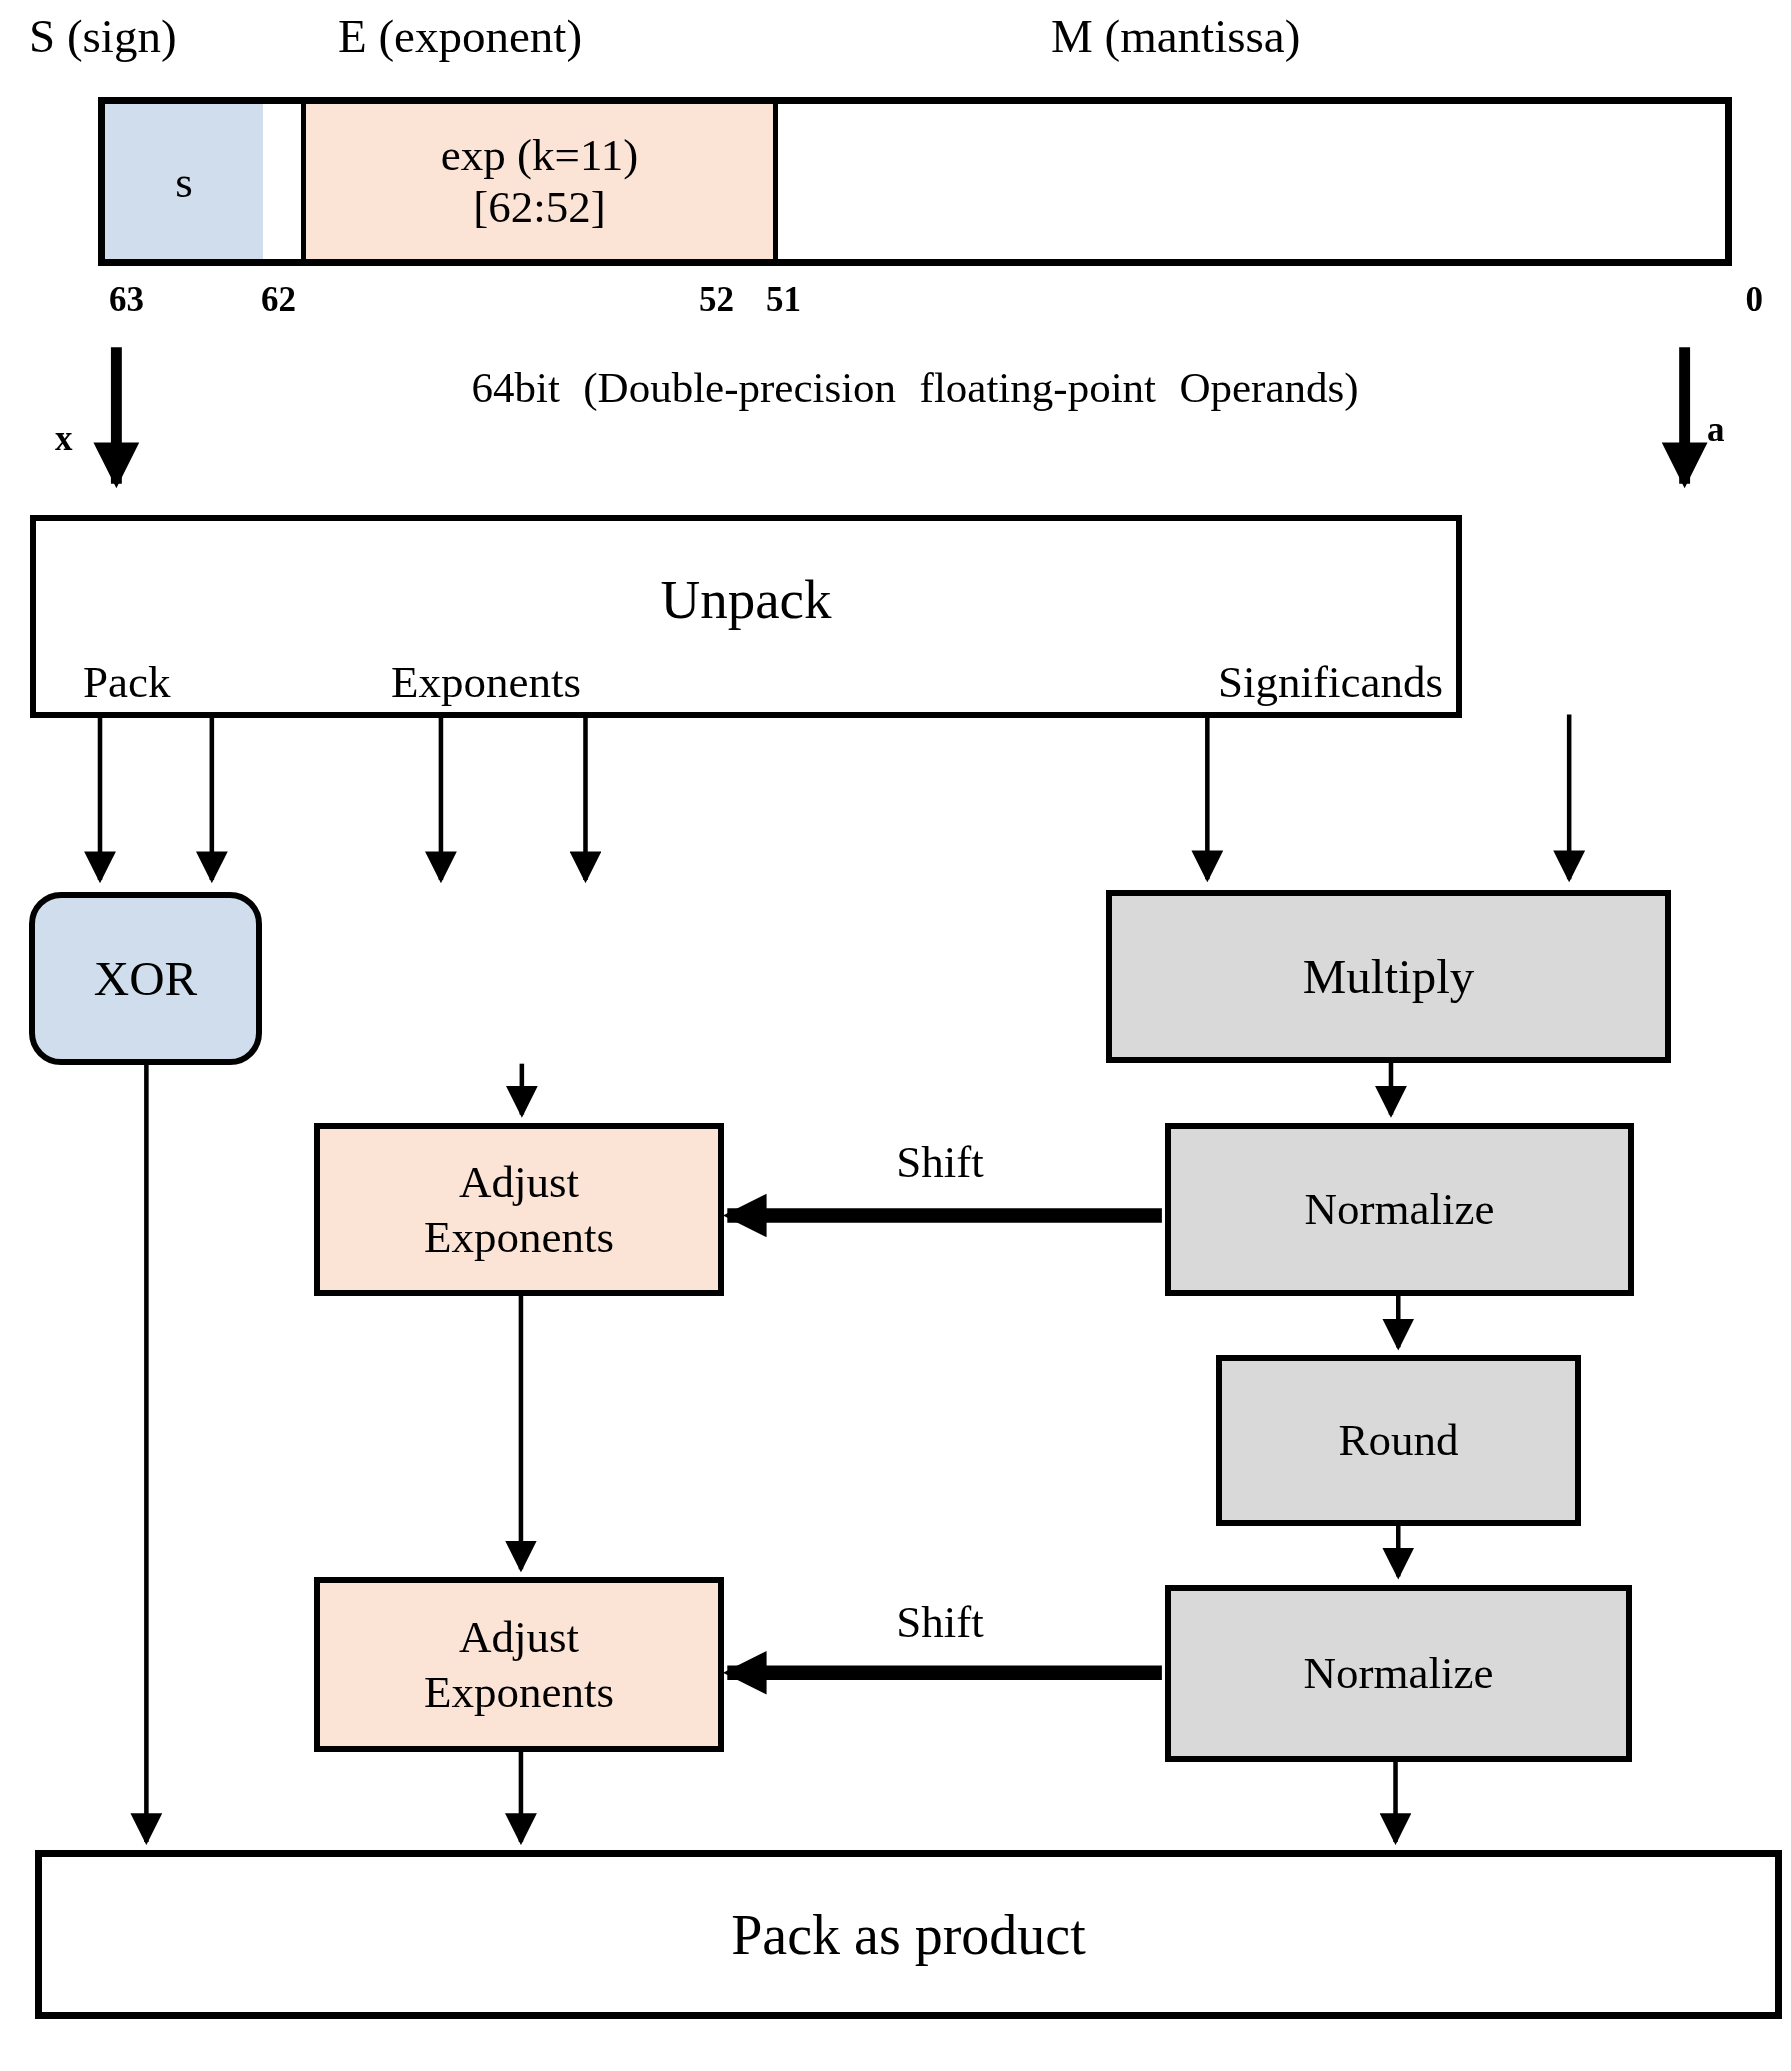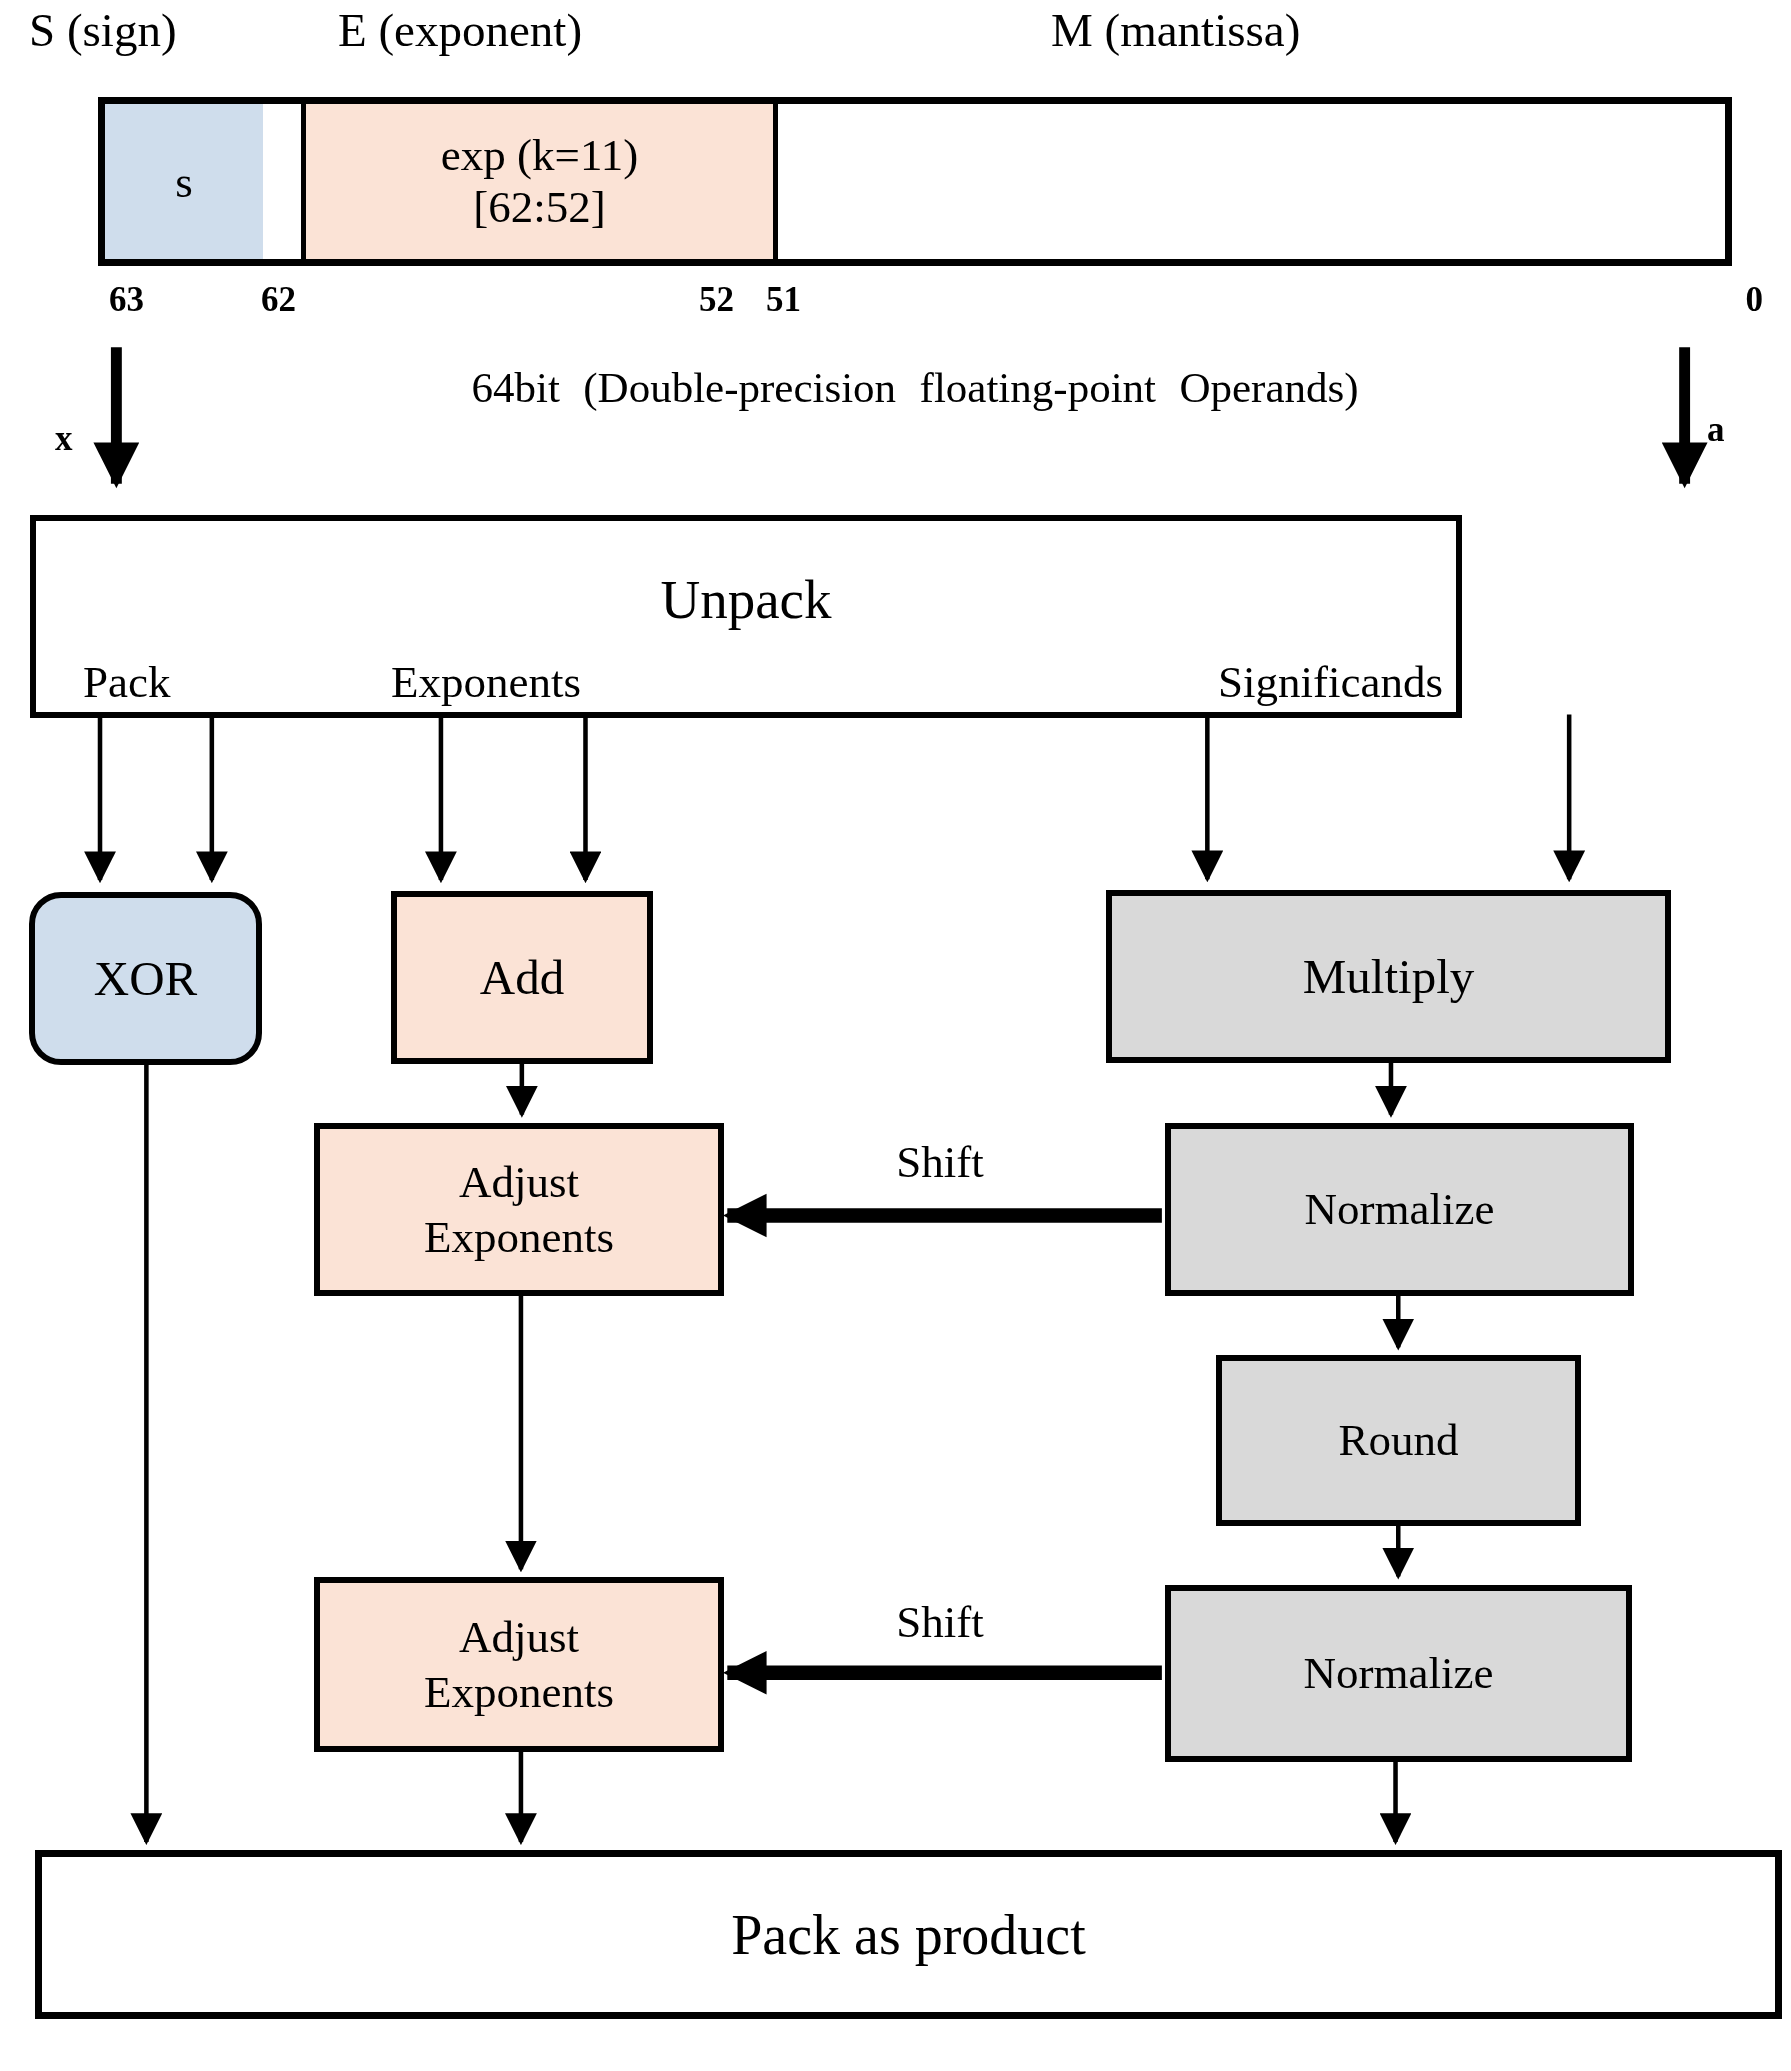--- a/index.html
+++ b/index.html
@@ -33,21 +33,21 @@
     position:absolute;left:98px;top:97px;width:1634px;height:169px;
     box-sizing:border-box;border:7.3px solid #000000;display:flex;
   }
   .seg{display:flex;align-items:center;justify-content:center;text-align:center;font-size:45px;}
   .seg-s{width:158px;background:#cfddec;}
   .seg-exp{width:467px;background:#fbe3d6;border-left:5.5px solid #000;border-right:5.5px solid #000;flex-direction:column;line-height:1.15;margin-left:38px;}
   .seg-frac{flex:1;background:#d9d9d9;white-space:pre;}
 
   .bitnum{position:absolute;top:280px;width:73px;margin-left:-36px;text-align:right;font-size:35px;font-weight:bold;}
 
-  .hdr{font-size:47px;top:5px;}
+  .hdr{font-size:47px;top:11px;}
   .caption{font-size:43px;word-spacing:12.7px;top:364px;}
 
   .oplbl{font-size:35px;font-weight:bold;}
 
   .unpack-title{position:absolute;left:50%;transform:translateX(-50%);top:47px;font-size:55px;}
   .unpack-sub{position:absolute;bottom:3.6px;font-size:45px;}
 
   .blk1{font-size:49px;}
   .blk2{font-size:45px;line-height:1.22;}
   .shift-lbl{font-size:45px;top:0;}
@@ -86,23 +86,20 @@
 
   <div class="box white-box" style="left:30px;top:515px;width:1432px;height:203px;">
     <div class="unpack-title">Unpack</div>
     <div class="unpack-sub" style="left:47px;">Pack</div>
     <div class="unpack-sub" style="left:355px;">Exponents</div>
     <div class="unpack-sub" style="left:1182px;">Significands</div>
   </div>
 
   <div class="box blue-box blk1" style="left:29px;top:892px;width:233px;height:173px;">
     <span>XOR</span>
-  </div>
-  <div class="box peach-box blk1" style="left:391px;top:891px;width:262px;height:173px;">
-    <span>Add</span>
   </div>
   <div class="box grey-box blk1" style="left:1106px;top:890px;width:565px;height:173px;">
     <span>Multiply</span>
   </div>
 
   <div class="box peach-box blk2" style="left:314px;top:1123px;width:410px;height:173px;flex-direction:column;">
     <span>Adjust</span>
     <span>Exponents</span>
   </div>
   <div class="box grey-box blk2" style="left:1165px;top:1123px;width:469px;height:173px;">

